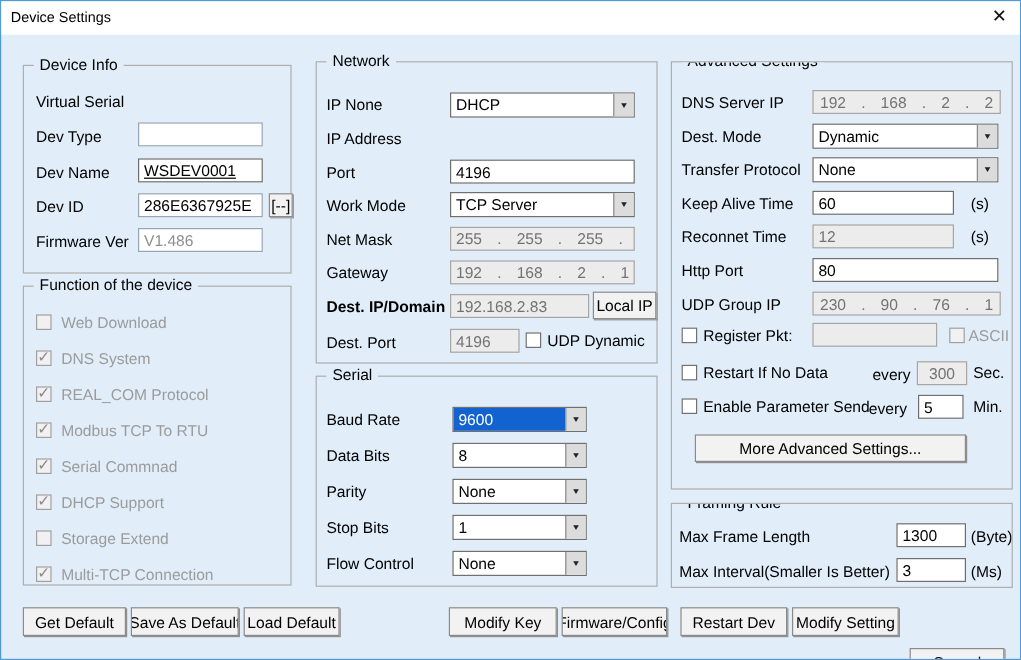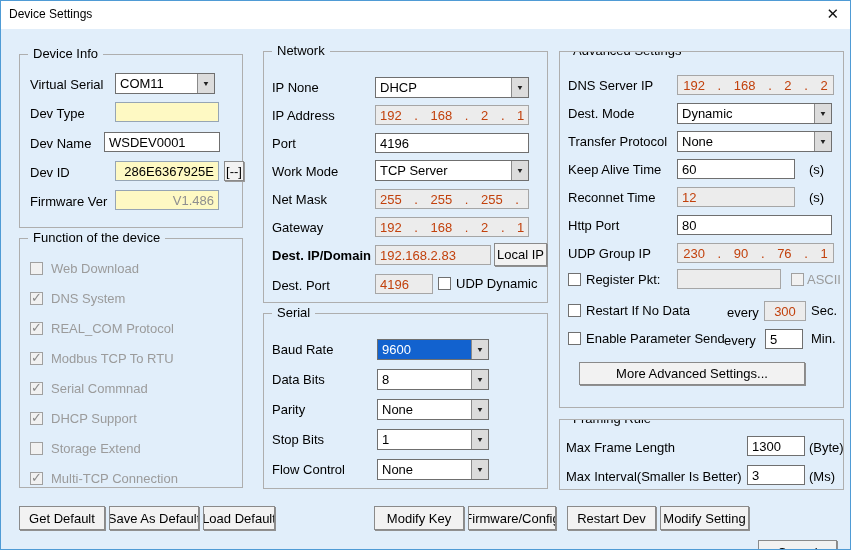--- a/index.html
+++ b/index.html
@@ -14,23 +14,23 @@
   .titlebar .close{position:absolute;right:11px;top:4px;font-size:15px;color:#111;cursor:default;line-height:18px;}
   .group{position:absolute;border:1px solid #aeaeae;}
   .gt{position:absolute;top:-9px;left:8px;background:#e1eefa;padding:0 5px;white-space:nowrap;}
   .lbl{position:absolute;white-space:nowrap;line-height:15px;}
   .lbl.gray{color:#9b9b9b;}
   .fld{
     position:absolute;height:20px;border:1px solid #6f6f6f;background:#fff;
     font-family:"Liberation Sans","DejaVu Sans",sans-serif;font-size:13px;color:#000;
     padding:0 4px;outline:none;
   }
-  .fld.dis{background:#ececec;border-color:#a6a6a6;color:#c2410c;}
+  .fld.dis{background:#ececec;border-color:#a6a6a6;color:#737373;}
   .fld.seg{text-align:center;word-spacing:9px;}
-  .fld.ro{background:#fef9c3;border-color:#96a5b4;color:#8f8f8f;text-align:right;}
+  .fld.ro{background:#ffffff;border-color:#96a5b4;color:#8f8f8f;}
   .fld.ro.dark{color:#000;}
   .fld.ctr{text-align:center;}
   .combo{position:absolute;height:21px;border:1px solid #6f6f6f;background:#fff;display:flex;}
   .combo .ct{flex:1;padding:2px 0 0 4px;white-space:nowrap;overflow:hidden;}
   .combo .ca{width:17px;background:#dcdcdc;border-left:1px solid #8a8a8a;display:flex;align-items:center;justify-content:center;}
   .combo .ca::after{content:"▼";font-size:8px;color:#222;transform:scaleY(.85);}
   .combo.sel .ct{background:#1262cf;color:#fff;}
   .cb{position:absolute;width:13px;height:13px;border:1px solid #707070;background:#fff;}
   .cb.dis{border-color:#a0a0a0;background:#f1f1f1;}
   .cb.checked::after{content:"✓";position:absolute;left:0px;top:-3px;font-size:13px;font-weight:bold;color:#8a8a8a;}
@@ -47,28 +47,24 @@
 <div class="win">
 
   <div class="titlebar">
     <span class="title">Device Settings</span>
     <span class="close">✕</span>
   </div>
 
   <div class="group" style="left:18px;top:53px;width:224px;height:174px;">
     <span class="gt">Device Info</span>
     <span class="lbl" style="left:10px;top:22px;">Virtual Serial</span>
-    <div class="combo" style="left:95px;top:18px;width:100px;">
-      <span class="ct">COM11</span>
-      <span class="ca"></span>
-    </div>
     <span class="lbl" style="left:10px;top:51px;">Dev Type</span>
     <input class="fld ro" style="left: 95px; top: 47px; width: 104px;" readonly="" value="">
     <span class="lbl" style="left:10px;top:81px;">Dev Name</span>
-    <input class="fld" style="left: 84px; top: 77px; width: 116px;" value="WSDEV0001">
+    <input class="fld" style="left: 95px; top: 77px; width: 104px; text-decoration: underline;" value="WSDEV0001">
     <span class="lbl" style="left:10px;top:110px;">Dev ID</span>
     <input class="fld ro dark" style="left: 95px; top: 106px; width: 104px;" readonly="" value="286E6367925E">
     <div class="btn sm" style="left:204px;top:106px;width:20px;">[--]</div>
     <span class="lbl" style="left:10px;top:139px;">Firmware Ver</span>
     <input class="fld ro" style="left: 95px; top: 135px; width: 104px;" readonly="" value="V1.486">
   </div>
 
   <div class="group" style="left:18px;top:237px;width:224px;height:250px;">
     <span class="gt">Function of the device</span>
     <span class="cb dis" style="left:10px;top:23px;"></span>
@@ -90,21 +86,20 @@
   </div>
 
   <div class="group" style="left:262px;top:50px;width:285px;height:252px;">
     <span class="gt">Network</span>
     <span class="lbl" style="left:8px;top:28px;">IP None</span>
     <div class="combo" style="left:111px;top:25px;width:154px;">
       <span class="ct">DHCP</span>
       <span class="ca"></span>
     </div>
     <span class="lbl" style="left:8px;top:56px;">IP Address</span>
-    <input class="fld dis seg" style="left: 111px; top: 53px; width: 154px;" readonly="" value="192 . 168 . 2 . 128">
     <span class="lbl" style="left:8px;top:84px;">Port</span>
     <input class="fld" style="left: 111px; top: 81px; width: 154px;" value="4196">
     <span class="lbl" style="left:8px;top:112px;">Work Mode</span>
     <div class="combo" style="left:111px;top:108px;width:154px;">
       <span class="ct">TCP Server</span>
       <span class="ca"></span>
     </div>
     <span class="lbl" style="left:8px;top:140px;">Net Mask</span>
     <input class="fld dis seg" style="left: 111px; top: 137px; width: 154px;" readonly="" value="255 . 255 . 255 . 0">
     <span class="lbl" style="left:8px;top:168px;">Gateway</span>
@@ -194,20 +189,20 @@
     <span class="lbl" style="left:6px;top:20px;">Max Frame Length</span>
     <input class="fld" style="left: 187px; top: 16px; width: 58px;" value="1300">
     <span class="lbl" style="left:249px;top:20px;">(Byte)</span>
     <span class="lbl" style="left:6px;top:49px;">Max Interval(Smaller Is Better)</span>
     <input class="fld" style="left: 187px; top: 45px; width: 58px;" value="3">
     <span class="lbl" style="left:249px;top:49px;">(Ms)</span>
   </div>
 
   <div class="btn" style="left:18px;top:505px;width:86px;">Get Default</div>
   <div class="btn" style="left:108px;top:505px;width:90px;">Save As Default</div>
-  <div class="btn" style="left:202px;top:505px;width:72px;">Load Default</div>
+  <div class="btn" style="left:202px;top:505px;width:80px;">Load Default</div>
   <div class="btn" style="left:373px;top:505px;width:90px;">Modify Key</div>
   <div class="btn" style="left:467px;top:505px;width:88px;">Firmware/Config</div>
   <div class="btn" style="left:566px;top:505px;width:89px;">Restart Dev</div>
   <div class="btn" style="left:659px;top:505px;width:89px;">Modify Setting</div>
   <div class="btn" style="left:757px;top:505px;width:79px;margin-top:34px;">Cancel</div>
 
 </div>
 
 </body></html>

